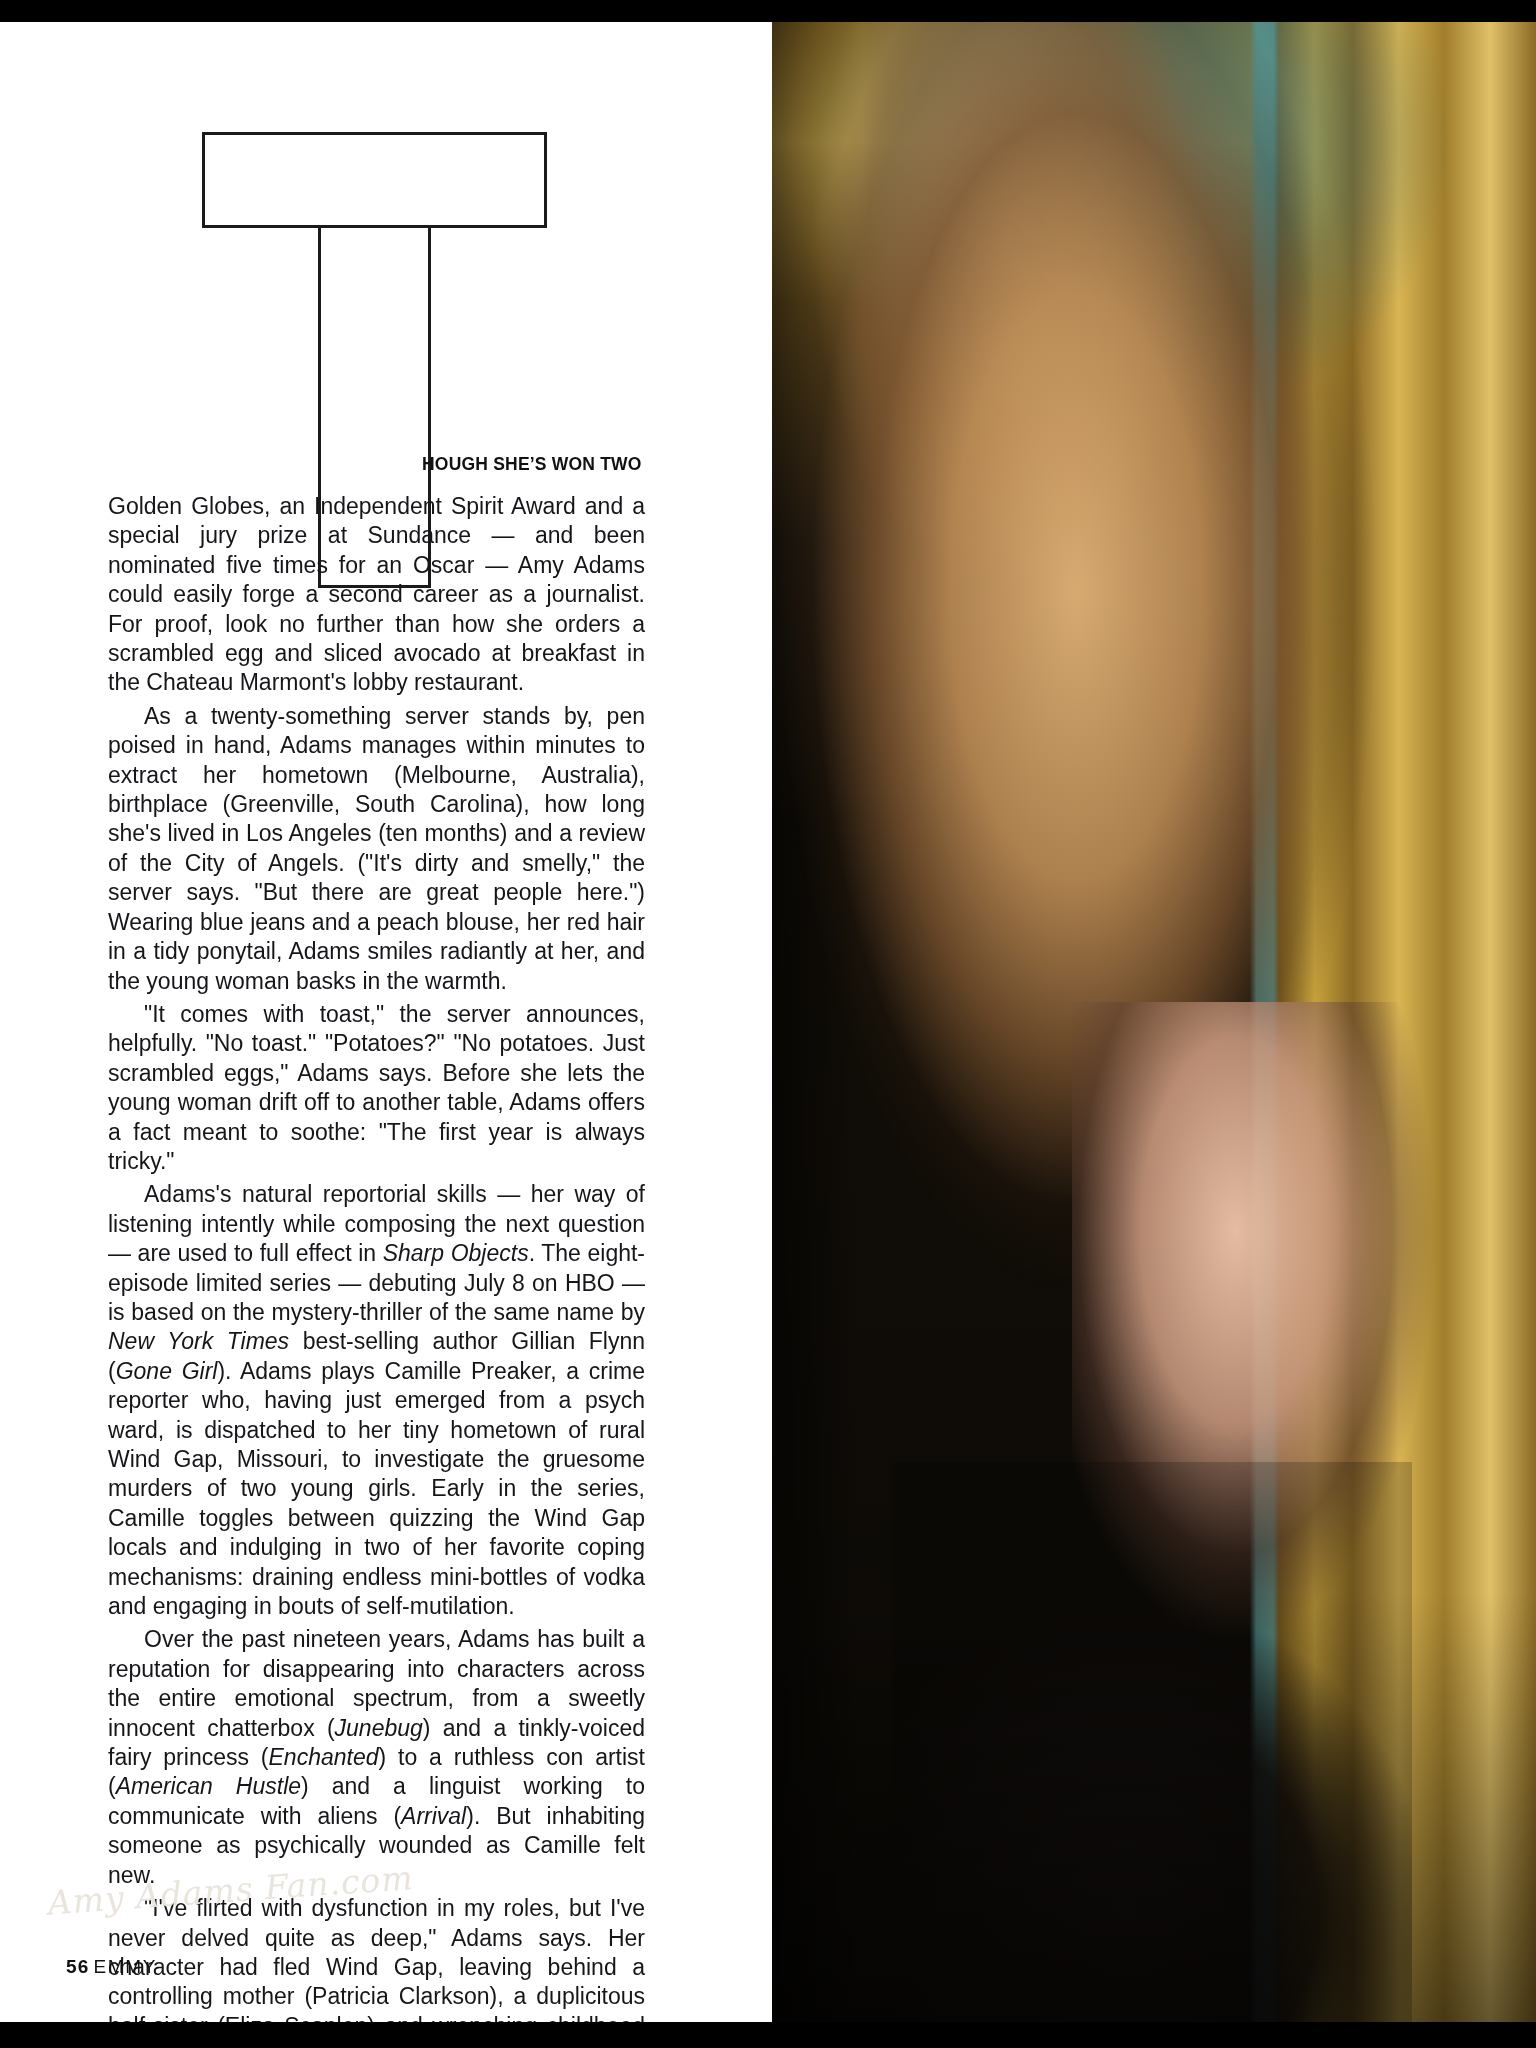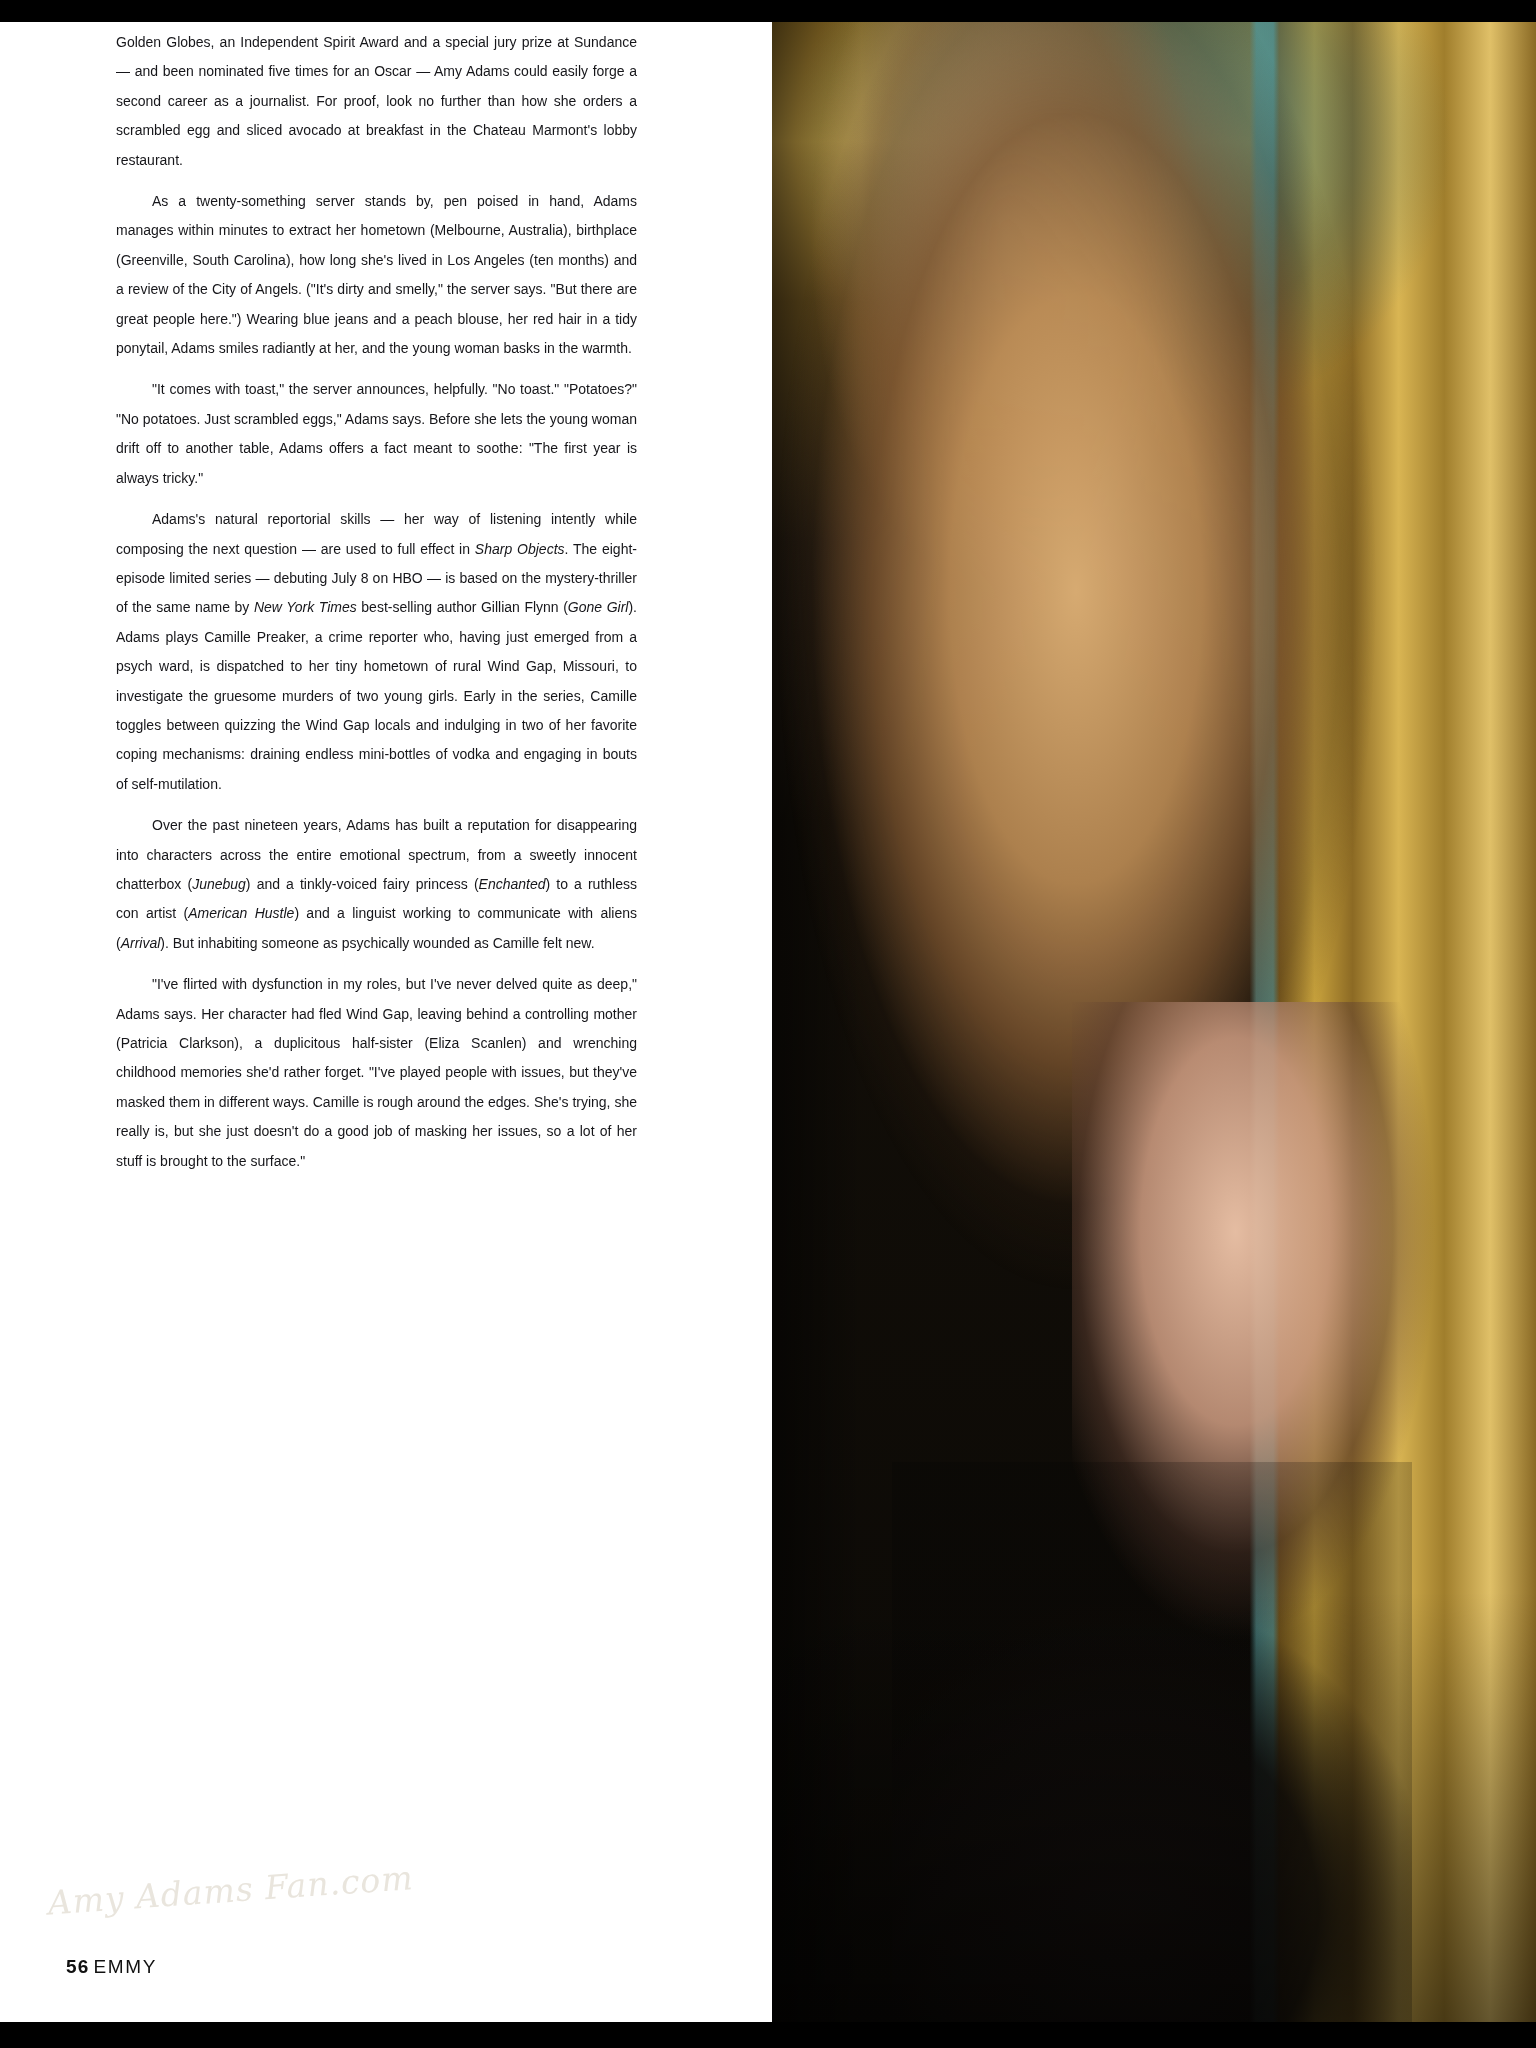--- a/index.html
+++ b/index.html
@@ -154,22 +154,22 @@
     left: 318px;
     top: 432px;
     font-size: 17.5px;
     font-weight: 700;
     letter-spacing: 0.2px;
     color: #111;
     white-space: nowrap;
   }
 
   p.body {
-    margin: 12px;
-    font-size: 14px;
+    margin: 4px;
+    font-size: 23px;
     line-height: 29.4px;
     color: #16161a;
     text-align: justify;
     text-justify: inter-word;
     hyphens: none;
   }
   p.body + p.body { text-indent: 36px; }
   p.first { text-indent: 0; }
   
   .para-first {
@@ -215,20 +215,27 @@
   <div class="photo">
     <div class="photo-inner"></div>
     <div class="subject"></div>
     <div class="shoulder"></div>
     <div class="bodice"></div>
     <div class="frame-shadow"></div>
   </div>
 
   <div class="textcol">
 
+    <div class="dropcap-wrap">
+      <div class="dropcap">
+        <div class="bar"></div>
+        <div class="stem"></div>
+      </div>
+      <div class="lede-run">HOUGH SHE’S WON TWO</div>
+    </div>
 
     <div class="para-first">
       <p class="body first">Golden Globes, an Independent Spirit Award and a special jury prize at Sundance — and been nominated five times for an Oscar — Amy Adams could easily forge a second career as a journalist. For proof, look no further than how she orders a scrambled egg and sliced avocado at breakfast in the Chateau Marmont's lobby restaurant.</p>
       <p class="body">As a twenty-something server stands by, pen poised in hand, Adams manages within minutes to extract her hometown (Melbourne, Australia), birthplace (Greenville, South Carolina), how long she's lived in Los Angeles (ten months) and a review of the City of Angels. ("It's dirty and smelly," the server says. "But there are great people here.") Wearing blue jeans and a peach blouse, her red hair in a tidy ponytail, Adams smiles radiantly at her, and the young woman basks in the warmth.</p>
       <p class="body">"It comes with toast," the server announces, helpfully. "No toast." "Potatoes?" "No potatoes. Just scrambled eggs," Adams says. Before she lets the young woman drift off to another table, Adams offers a fact meant to soothe: "The first year is always tricky."</p>
       <p class="body">Adams's natural reportorial skills — her way of listening intently while composing the next question — are used to full effect in <em>Sharp Objects</em>. The eight-episode limited series — debuting July 8 on HBO — is based on the mystery-thriller of the same name by <em>New York Times</em> best-selling author Gillian Flynn (<em>Gone Girl</em>). Adams plays Camille Preaker, a crime reporter who, having just emerged from a psych ward, is dispatched to her tiny hometown of rural Wind Gap, Missouri, to investigate the gruesome murders of two young girls. Early in the series, Camille toggles between quizzing the Wind Gap locals and indulging in two of her favorite coping mechanisms: draining endless mini-bottles of vodka and engaging in bouts of self-mutilation.</p>
       <p class="body">Over the past nineteen years, Adams has built a reputation for disappearing into characters across the entire emotional spectrum, from a sweetly innocent chatterbox (<em>Junebug</em>) and a tinkly-voiced fairy princess (<em>Enchanted</em>) to a ruthless con artist (<em>American Hustle</em>) and a linguist working to communicate with aliens (<em>Arrival</em>). But inhabiting someone as psychically wounded as Camille felt new.</p>
       <p class="body">"I've flirted with dysfunction in my roles, but I've never delved quite as deep," Adams says. Her character had fled Wind Gap, leaving behind a controlling mother (Patricia Clarkson), a duplicitous half-sister (Eliza Scanlen) and wrenching childhood memories she'd rather forget. "I've played people with issues, but they've masked them in different ways. Camille is rough around the edges. She's trying, she really is, but she just doesn't do a good job of masking her issues, so a lot of her stuff is brought to the surface."</p>
     </div>
 

